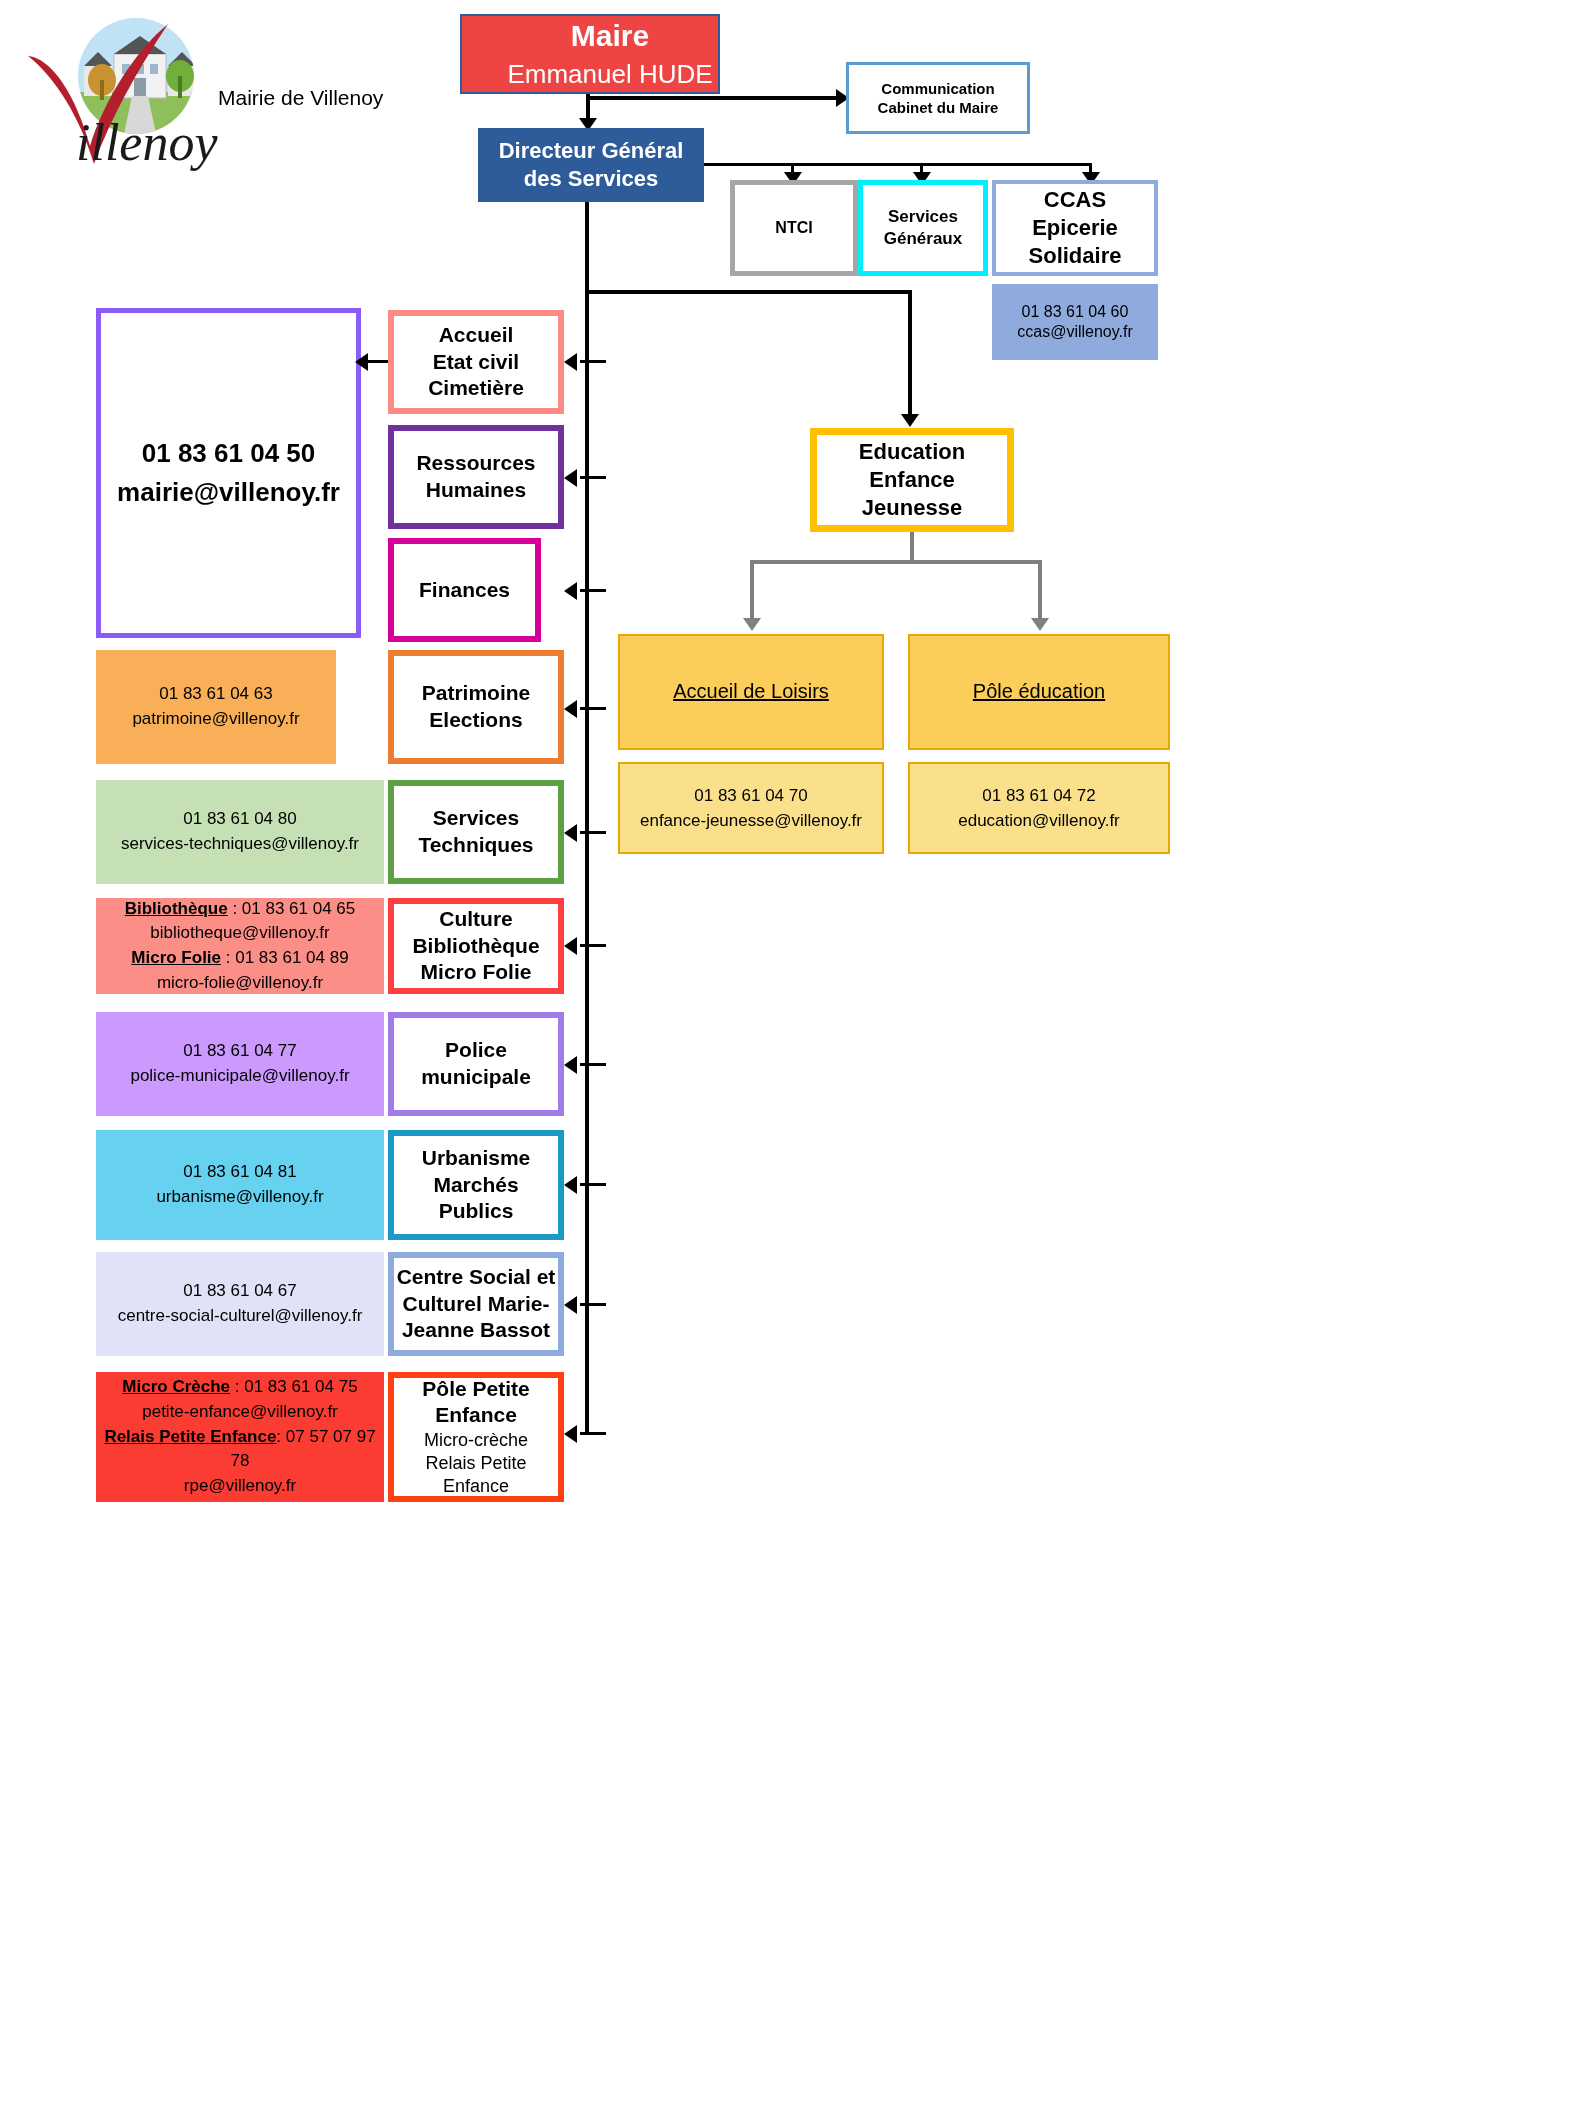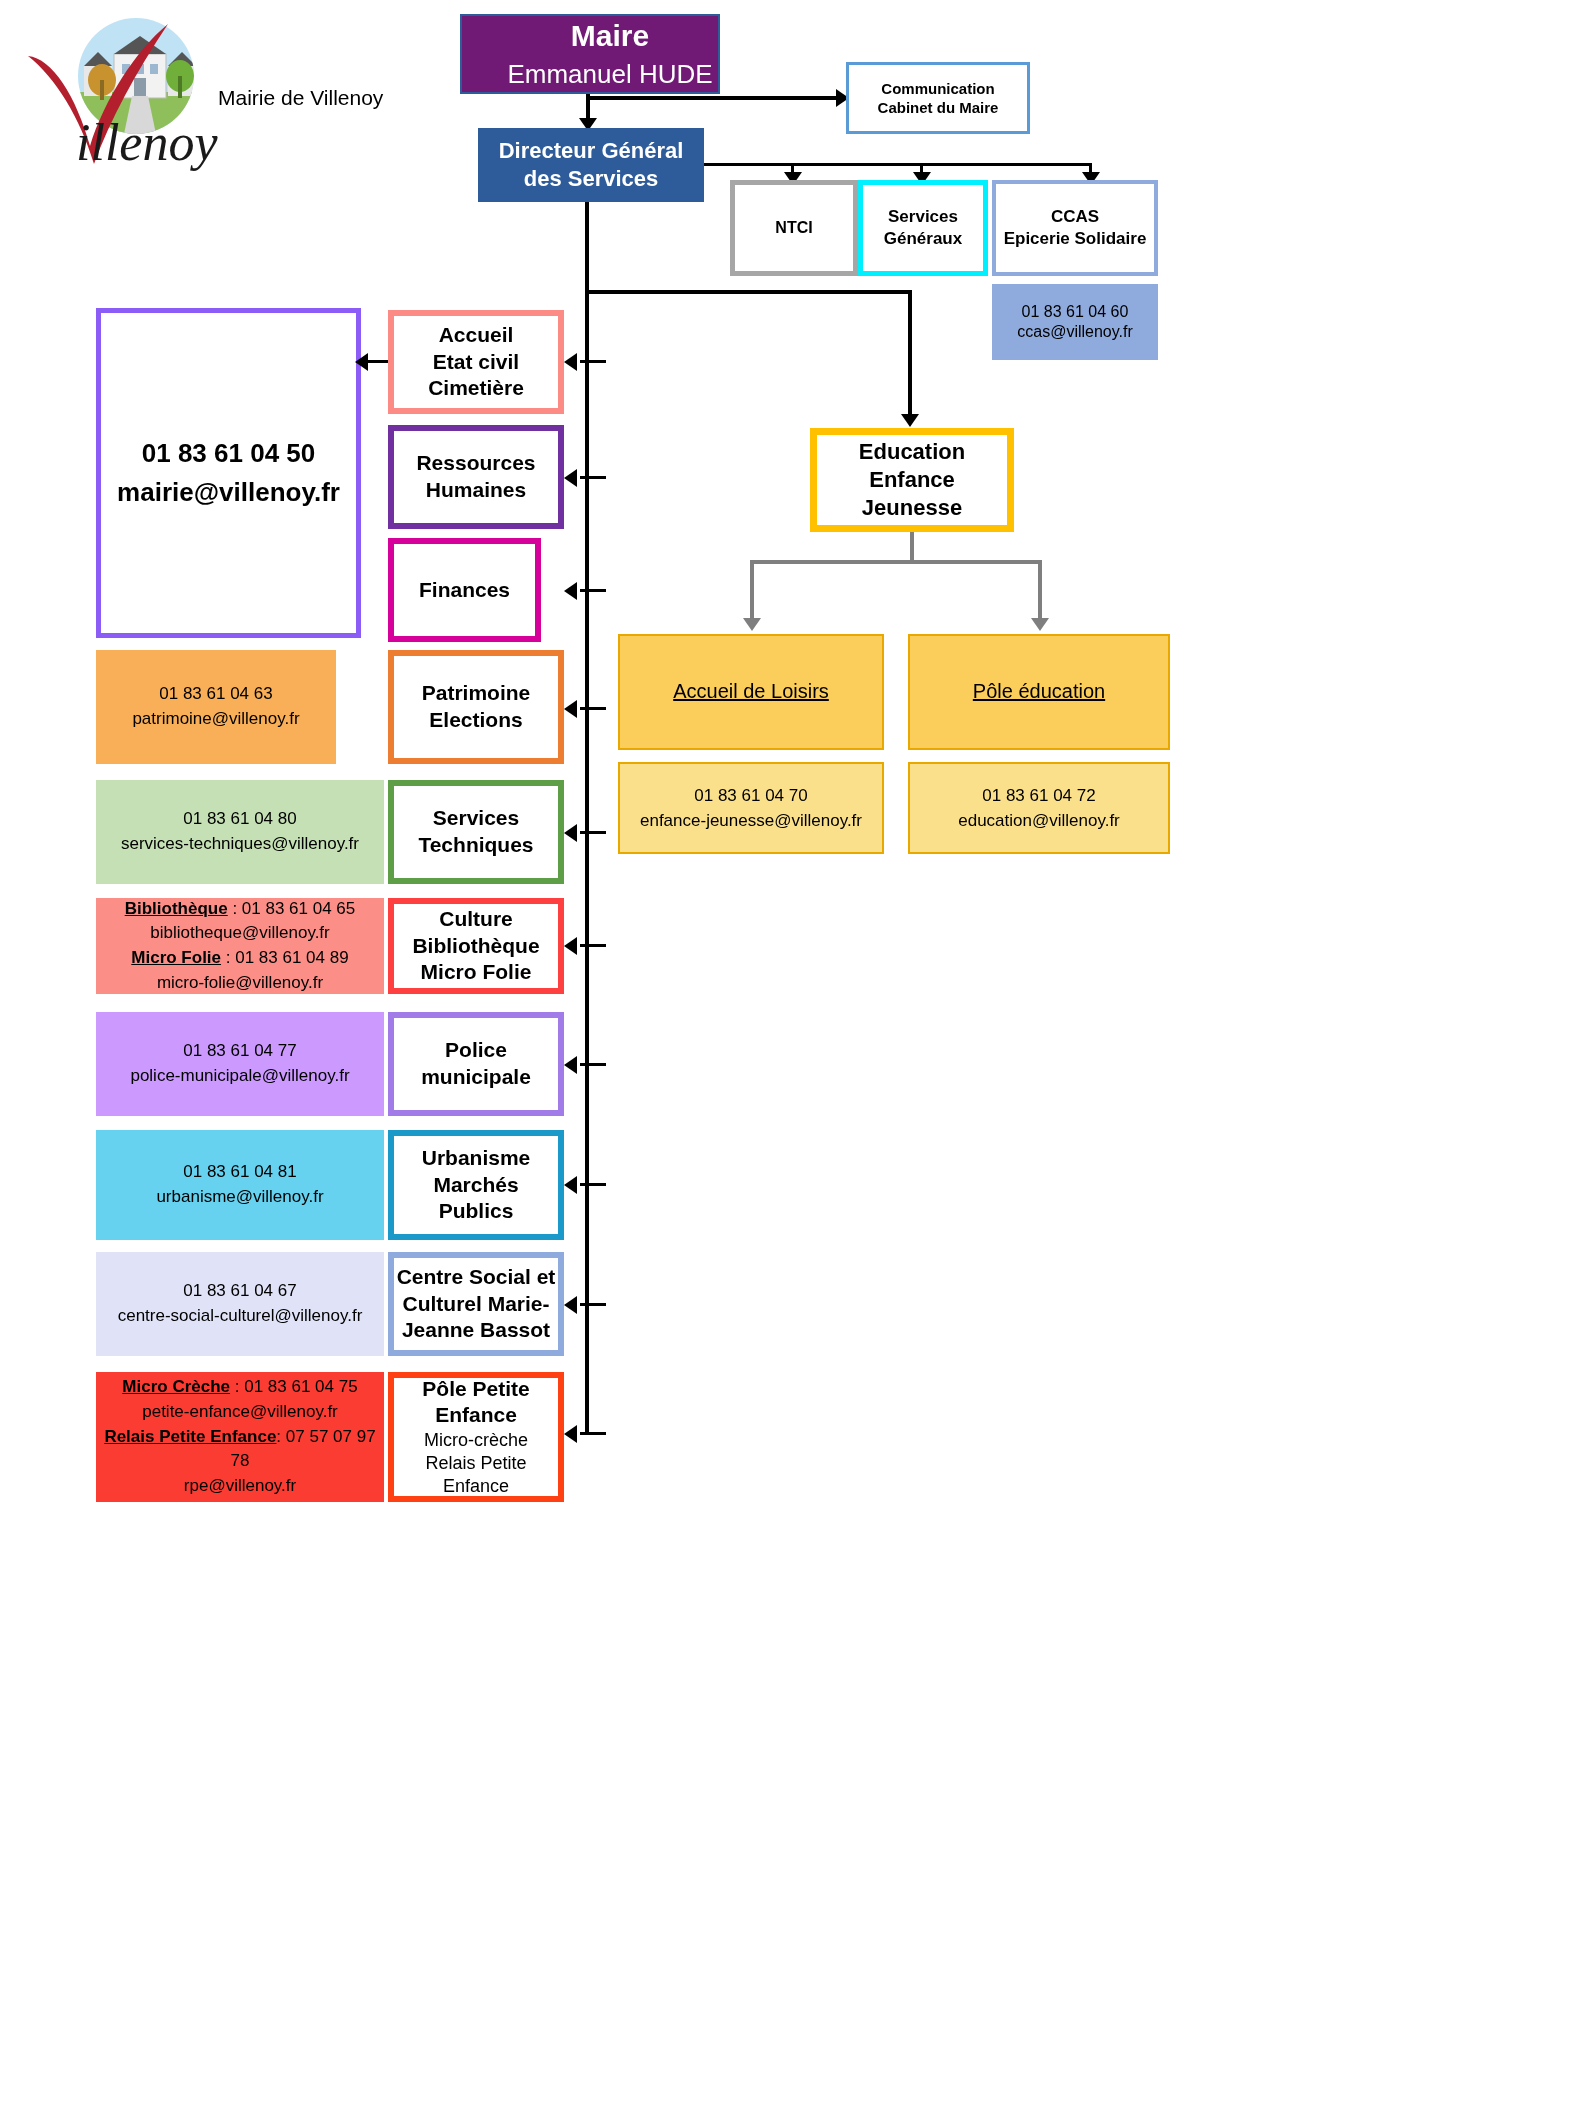--- a/index.html
+++ b/index.html
@@ -18,34 +18,34 @@
     align-items: center;
     justify-content: center;
     text-align: center;
     line-height: 1.28;
     color: #000;
   }
   .box .ln { display: block; width: 100%; }
 
   
   .maire {
-    background: #701a75; border: 2px solid #2E5C9A; color: #fff; padding-left: 40px;
+    background: #ef4444; border: 2px solid #2E5C9A; color: #fff; padding-left: 40px;
   }
   .maire .t1 { font-size: 30px; font-weight: bold; }
   .maire .t2 { font-size: 26px; font-weight: normal; margin-top: 2px; }
 
   .dgs {
     background: #2E5C9A; color: #fff;
     font-size: 22px; font-weight: bold;
   }
 
   .comm { border: 3px solid #5B9BD5; background: #fff; font-size: 15px; font-weight: bold; }
   .ntci { border: 5px solid #A6A6A6; background: #fff; font-size: 16px; font-weight: bold; }
   .servgen { border: 5px solid #00F0FF; background: #fff; font-size: 17px; font-weight: bold; }
-  .ccas { border: 4px solid #8FAADC; background: #fff; font-size: 17px; font-weight: bold; }
+  .ccas { border: 4px solid #8FAADC; background: #fff; font-size: 22px; font-weight: bold; }
   .ccas-contact { background: #8FAADC; font-size: 16px; font-weight: normal; }
 
   
   .svc { background: #fff; font-size: 21px; font-weight: bold; }
   .svc.b-accueil   { border: 6px solid #FC8B85; }
   .svc.b-rh        { border: 6px solid #7030A0; }
   .svc.b-fin       { border: 6px solid #D6009A; }
   .svc.b-patri     { border: 6px solid #ED7D31; }
   .svc.b-tech      { border: 6px solid #5E9E46; }
   .svc.b-culture   { border: 6px solid #FF4040; }

